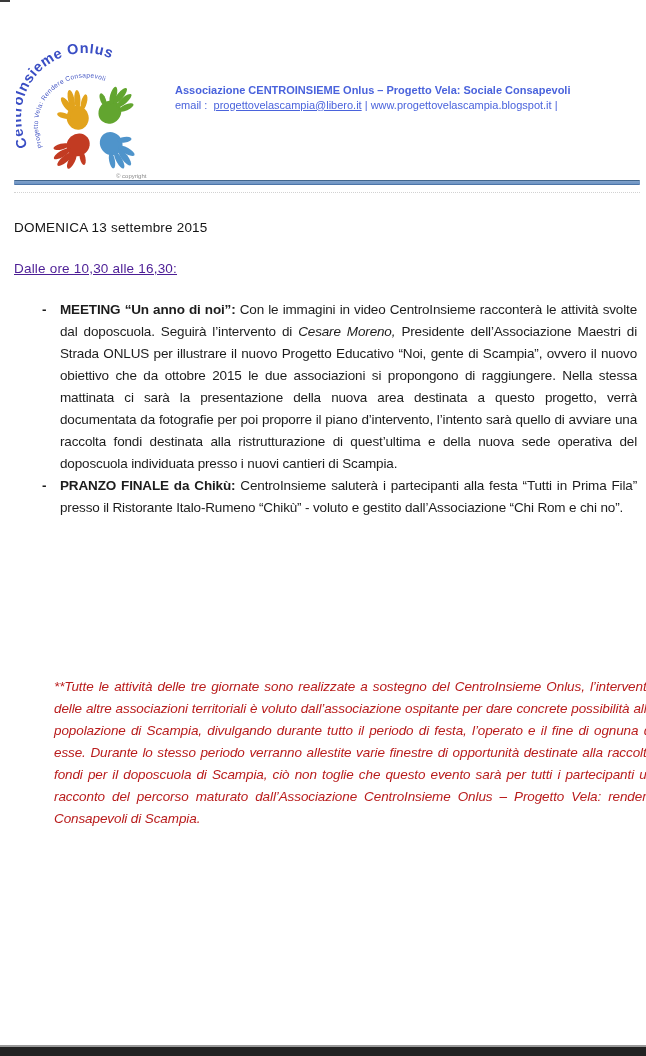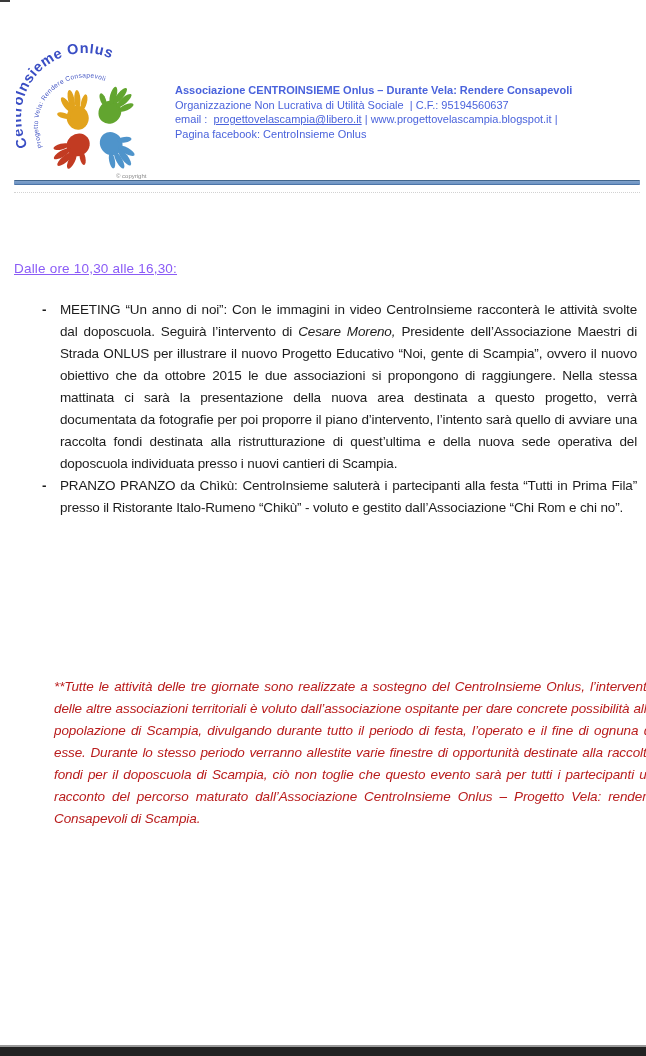--- a/index.html
+++ b/index.html
@@ -21,27 +21,27 @@
   .org-bold{font-weight:bold;}
   .email{color:inherit;text-decoration:underline;cursor:pointer;}
 
   
   .rule{position:absolute;left:14px;top:180px;width:626px;height:5px;border-radius:1px;
         background:linear-gradient(to bottom,#24496e 0%,#7d9fc9 30%,#6f95c4 70%,#3c659a 100%);}
   .rule-dots{position:absolute;left:14px;top:192px;width:626px;height:0;border-top:1px dotted #d2d2d2;}
 
   
   .date-heading{position:absolute;left:14px;top:220px;font-size:13.5px;color:#141414;letter-spacing:.2px;}
-  .time-heading{position:absolute;left:14px;top:261px;font-size:13.5px;color:#8b5cf6;text-decoration:underline;letter-spacing:.2px;}
+  .time-heading{position:absolute;left:14px;top:261px;font-size:13.5px;color:#4c1d95;text-decoration:underline;letter-spacing:.2px;}
 
   
   .bullets{position:absolute;left:42px;top:299px;width:595px;}
   .bullet{position:relative;padding-left:18px;text-align:justify;font-size:13.5px;line-height:22px;letter-spacing:-.15px;color:#1c1c1c;}
   .marker{position:absolute;left:0;top:0;font-weight:bold;}
-  .b{font-weight:normal;}
+  .b{font-weight:bold;}
   .bi{font-weight:normal;font-style:italic;}
   .u{}
 
   
   .footnote{position:absolute;left:54px;top:676px;width:600px;font-size:13.5px;line-height:22px;
             font-style:italic;text-align:justify;letter-spacing:-.1px;color:#b91c1c;}
 
   
   .bottom-bar{position:absolute;left:0;top:1045px;width:646px;height:11px;
               background:linear-gradient(to bottom,#9a9a9a 0px,#9a9a9a 2px,#222222 2px);}
@@ -77,39 +77,38 @@
         <use href="#handShape" transform="translate(60,66) rotate(-12)" fill="#e2a31c"></use>
         <use href="#handShape" transform="translate(99,62) rotate(40)" fill="#62a52f"></use>
         <use href="#handShape" transform="translate(56,106) rotate(-130)" fill="#c23b22"></use>
         <use href="#handShape" transform="translate(100,106) rotate(143)" fill="#4f94cb"></use>
       </g>
       <text class="logo-copy" x="100" y="134">© copyright</text>
     </svg>
   </div>
 
   <div class="org-info">
-    <div class="org-line org-bold">Associazione CENTROINSIEME Onlus – Durante Vela: Rendere Consapevoli</div>
-    <div class="org-line">Organizzazione Non Lucrativa di Utilità Sociale &nbsp;| C.F.: 95194560637</div>
+    <div class="org-line org-bold">Associazione CENTROINSIEME Onlus – Progetto Vela: Sociale Consapevoli</div>
     <div class="org-line"><span>email : &nbsp;</span><a class="email">progettovelascampia@libero.it</a><span> | www.progettovelascampia.blogspot.it |</span></div>
-    <div class="org-line">Pagina facebook: CentroInsieme Onlus</div>
   </div>
 
   <div class="rule"></div>
   <div class="rule-dots"></div>
 
+  <div class="date-heading">DOMENICA 13 settembre 2015</div>
   <div class="time-heading">Dalle ore 10,30 alle 16,30:</div>
 
   <div class="bullets">
     <div class="bullet">
       <span class="marker">-</span>
       <span class="b">MEETING “Un anno di noi”:</span><span> Con le immagini in video CentroInsieme racconterà le attività svolte dal doposcuola. Seguirà l’intervento di </span><span class="bi">Cesare Moreno,</span><span> Presidente dell’Associazione Maestri di Strada ONLUS per illustrare il nuovo Progetto Educativo “Noi, gente di Scampia”, ovvero il nuovo obiettivo che da ottobre 2015 le due associazioni si propongono di raggiungere. Nella stessa mattinata ci sarà la presentazione della nuova area destinata a questo progetto, verrà documentata da fotografie per poi proporre il piano d’intervento, l’intento sarà quello di avviare una raccolta fondi destinata alla ristrutturazione di quest’ultima e della nuova sede operativa del doposcuola individuata presso i nuovi cantieri di Scampia.</span>
     </div>
     <div class="bullet">
       <span class="marker">-</span>
-      <span class="b">PRANZO PRANZO da Chìkù:</span><span> CentroInsieme saluterà i partecipanti alla festa “Tutti in Prima Fila” presso il Ristorante Italo-Rumeno “Chikù” - voluto e gestito dall’Associazione “</span><span class="u">Chi Rom e chi no</span><span>”.</span>
+      <span class="b">PRANZO FINALE da Chikù:</span><span> CentroInsieme saluterà i partecipanti alla festa “Tutti in Prima Fila” presso il Ristorante Italo-Rumeno “Chikù” - voluto e gestito dall’Associazione “</span><span class="u">Chi Rom e chi no</span><span>”.</span>
     </div>
   </div>
 
   <div class="footnote">**Tutte le attività delle tre giornate sono realizzate a sostegno del CentroInsieme Onlus, l’intervento delle altre associazioni territoriali è voluto dall’associazione ospitante per dare concrete possibilità alla popolazione di Scampia, divulgando durante tutto il periodo di festa, l’operato e il fine di ognuna di esse. Durante lo stesso periodo verranno allestite varie finestre di opportunità destinate alla raccolta fondi per il doposcuola di Scampia, ciò non toglie che questo evento sarà per tutti i partecipanti un racconto del percorso maturato dall’Associazione CentroInsieme Onlus – Progetto Vela: rendere Consapevoli di Scampia.</div>
 
   <div class="bottom-bar"></div>
 
 </div>
 
 </body></html>

